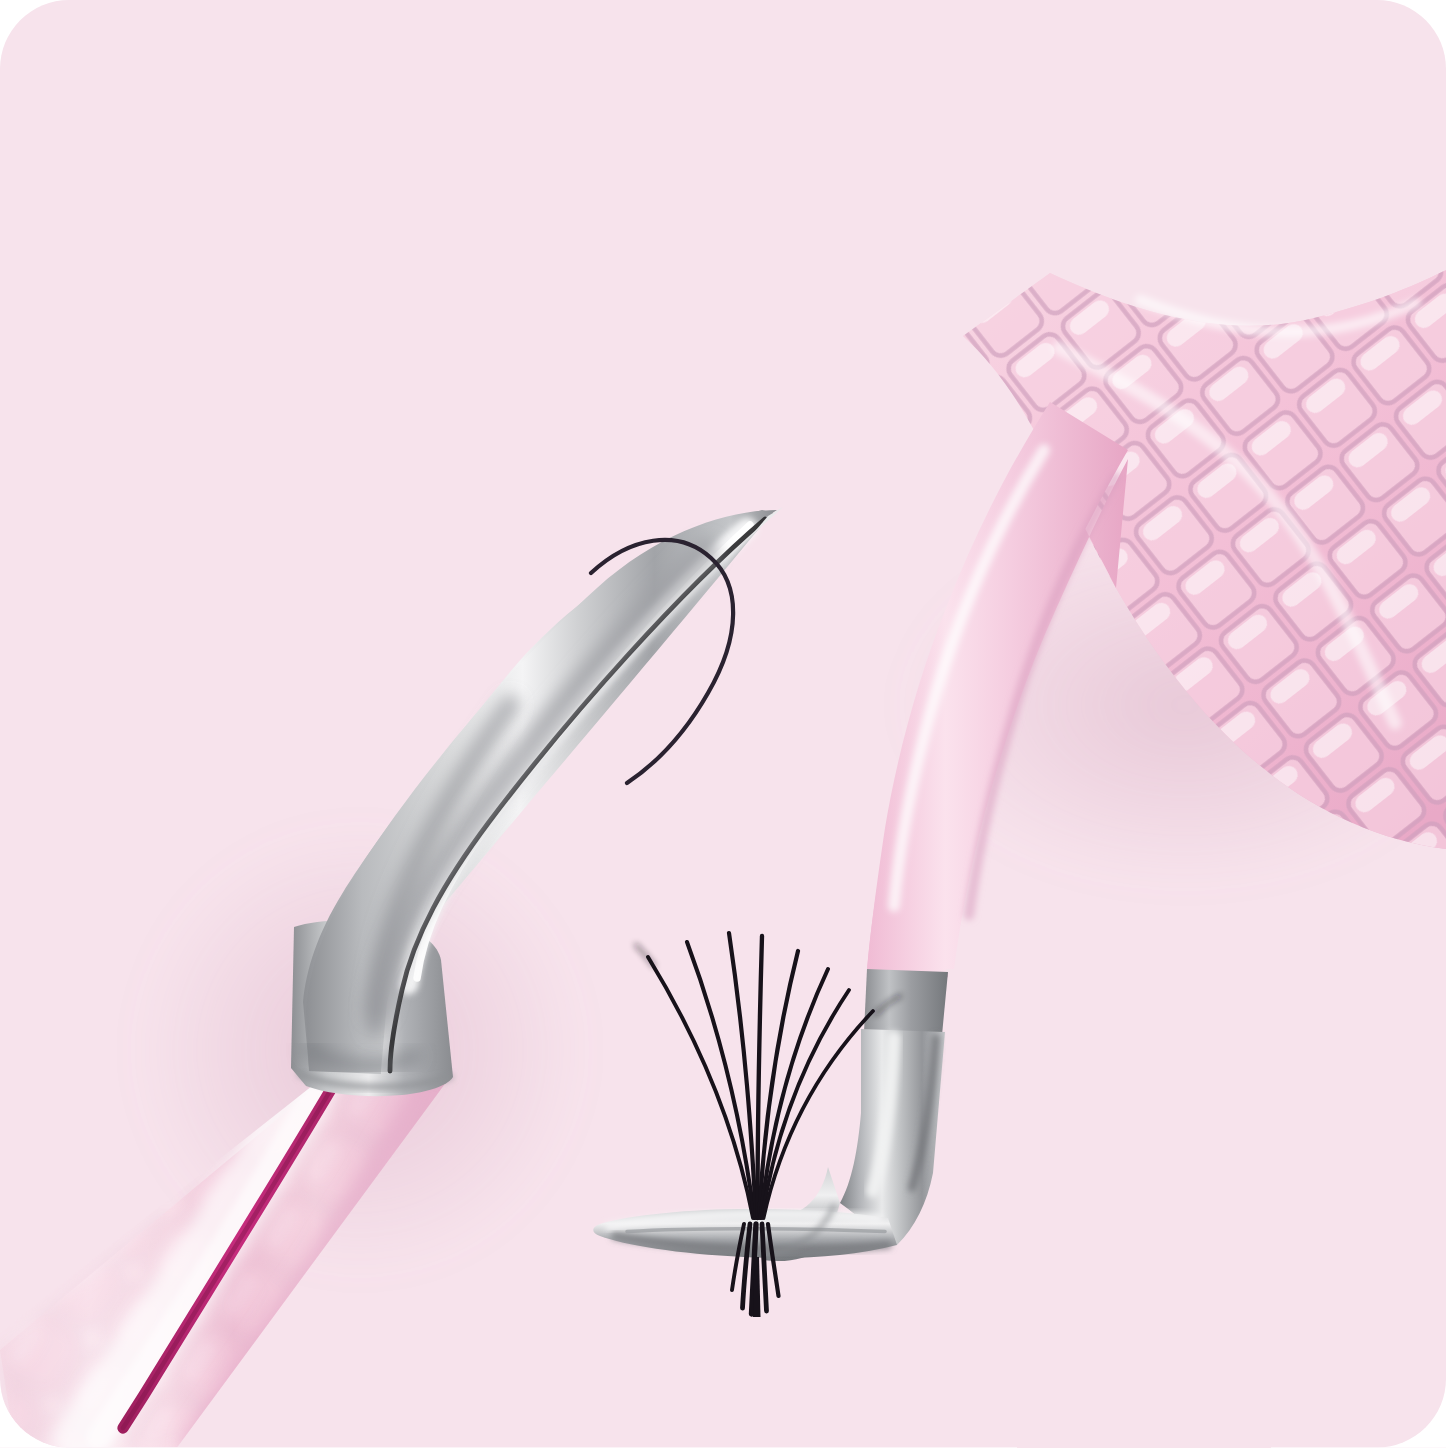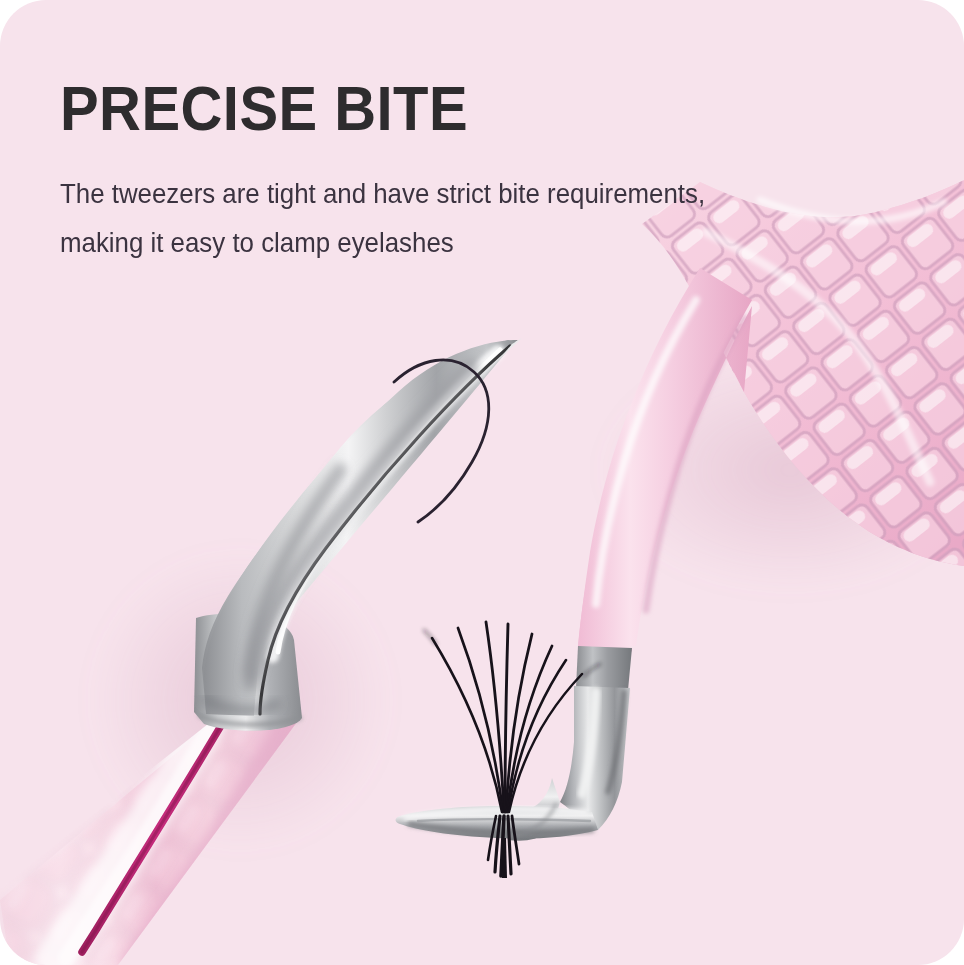--- a/index.html
+++ b/index.html
@@ -388,21 +388,14 @@
 
         <g stroke="#2a2230" fill="none" stroke-linecap="round" stroke-width="2.8">
           <path d="M394,382 C420,358 452,352 474,372 C494,390 494,424 472,462
                    C456,490 436,510 418,522"></path>
         </g>
 
       </g>
     </svg>
   </div>
 
-  <div id="copy-block">
-    <h1 id="headline">PRECISE BITE</h1>
-    <p id="subcopy">
-      <span class="line">The tweezers are tight and have strict bite requirements,</span>
-      <span class="line">making it easy to clamp eyelashes</span>
-    </p>
-  </div>
 
 </div>
 
 </body></html>

